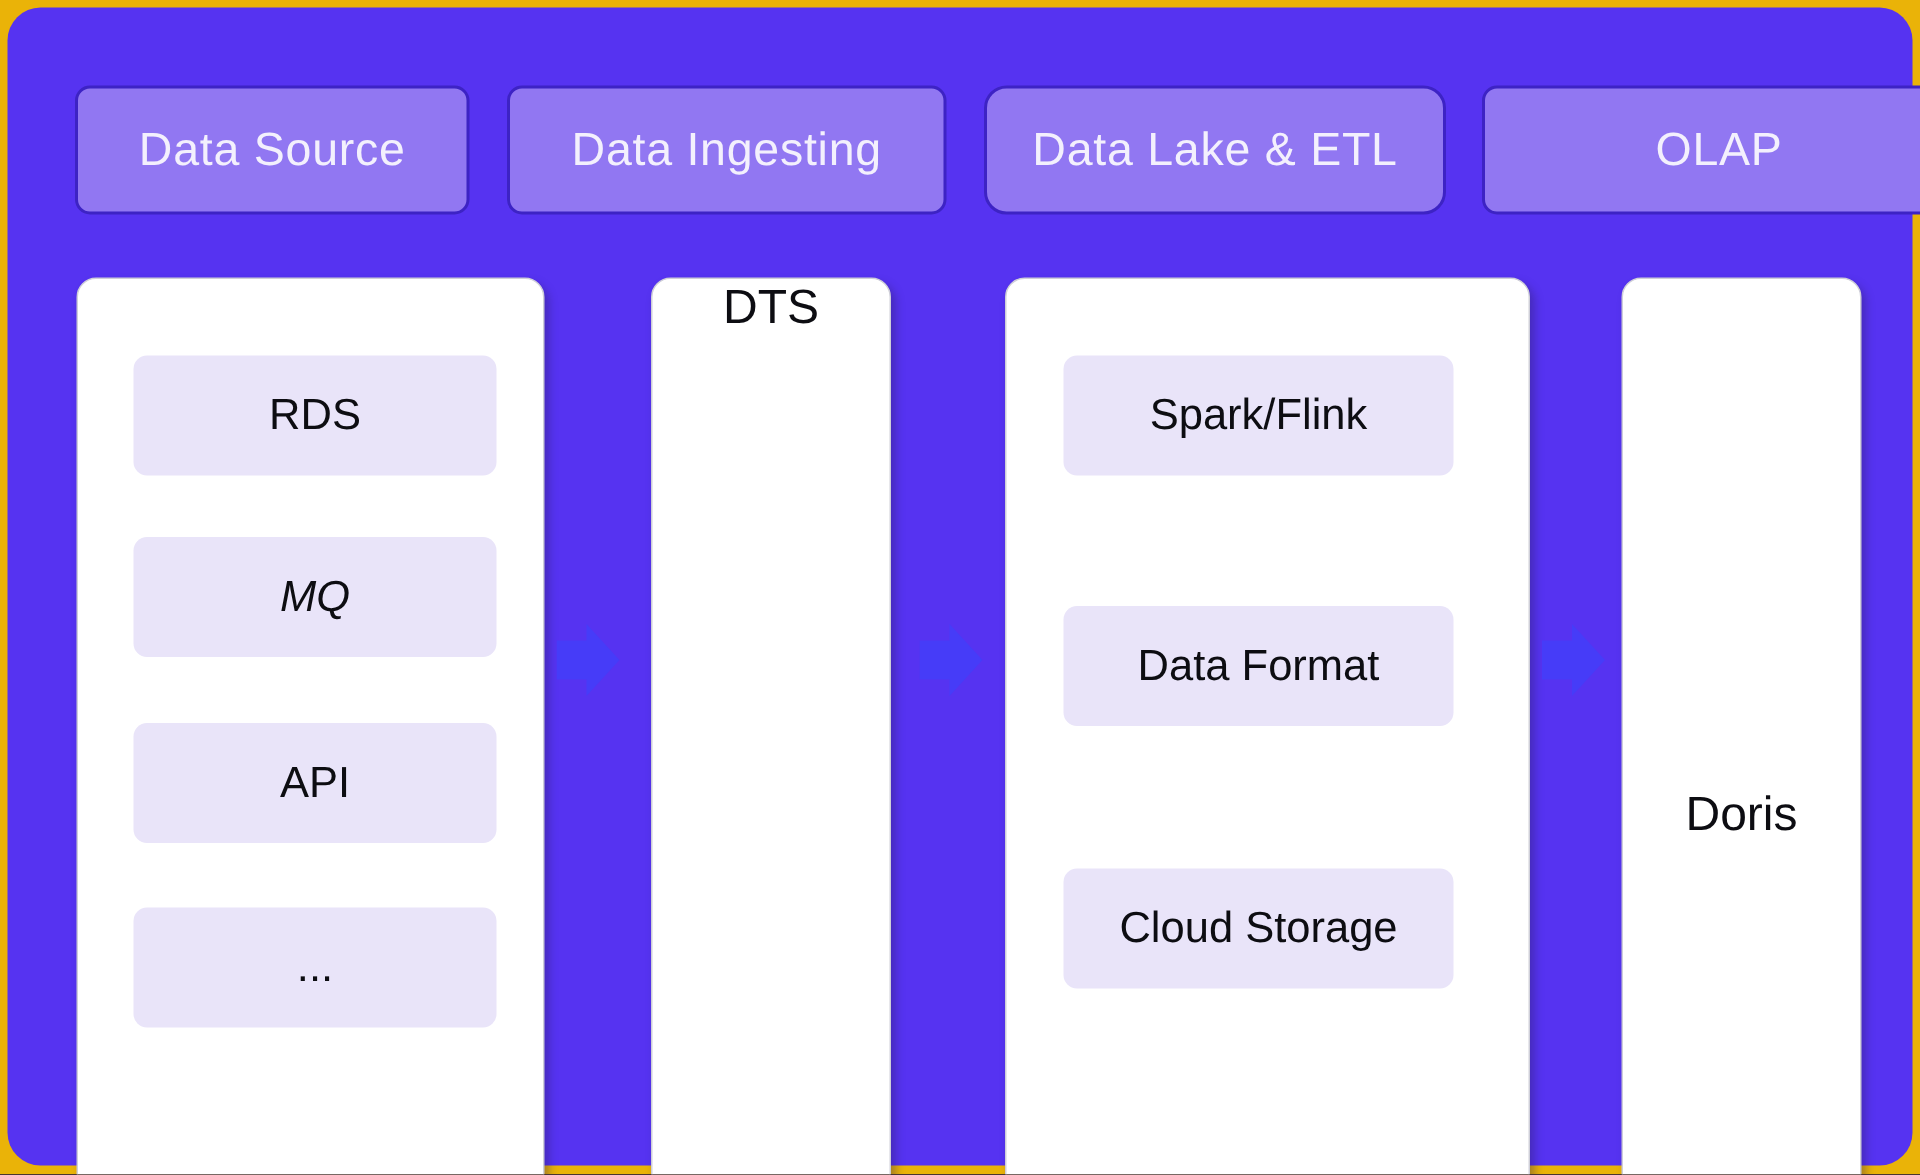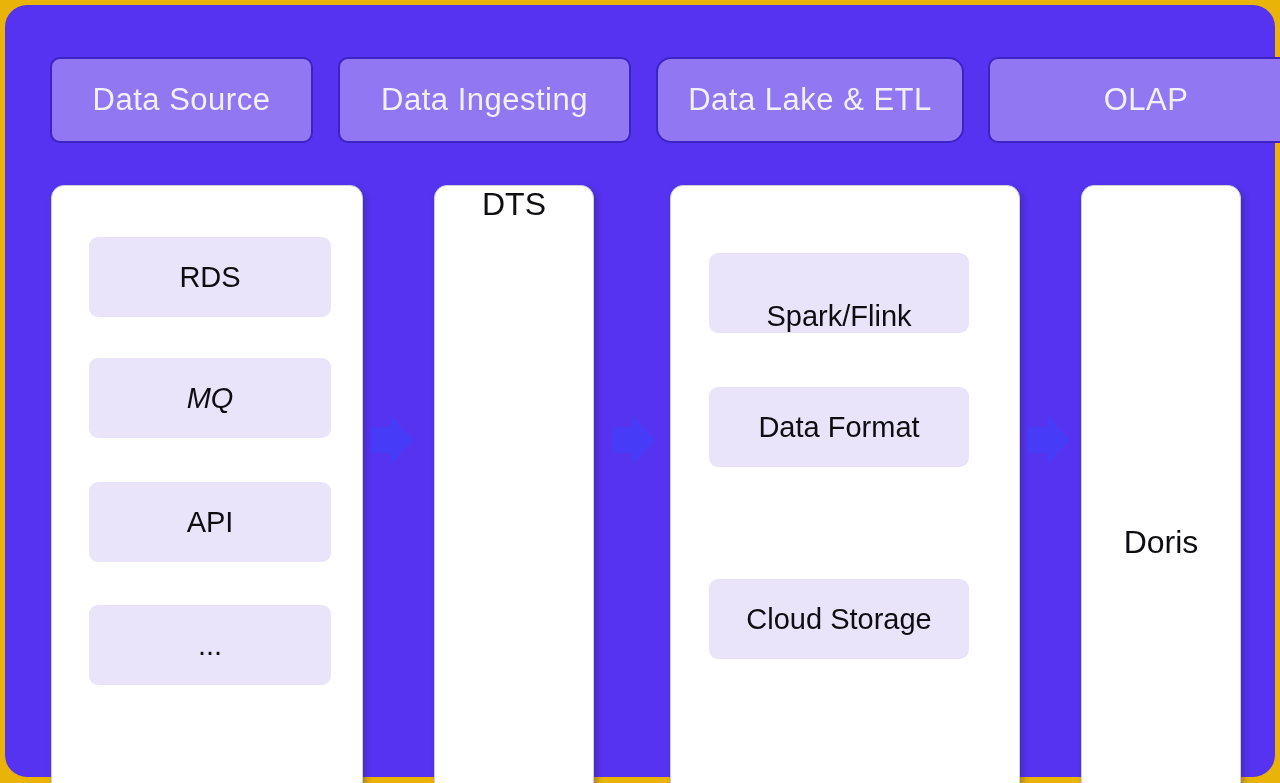--- a/index.html
+++ b/index.html
@@ -72,22 +72,22 @@
     color: #0D0D12;
     font-size: 29px;
     height: 80px;
   }
   .col1 .chip { left: 37px; width: 242px; }
   .col3 .chip { left: 38px; width: 260px; }
   .chip-rds     { top: 51px;  }
   .chip-mq      { top: 172px; font-style: italic; }
   .chip-api     { top: 296px; }
   .chip-more    { top: 419px; }
-  .chip-spark   { top: 67px; align-items: flex-end;  }
-  .chip-format  { top: 201px; }
+  .chip-spark   { top: 51px;  }
+  .chip-format  { top: 218px; }
   .chip-storage { top: 393px; }
 
   .big-label {
     color: #0D0D12;
     font-size: 32px;
   }
 
   
   .arrow {
     position: absolute;

